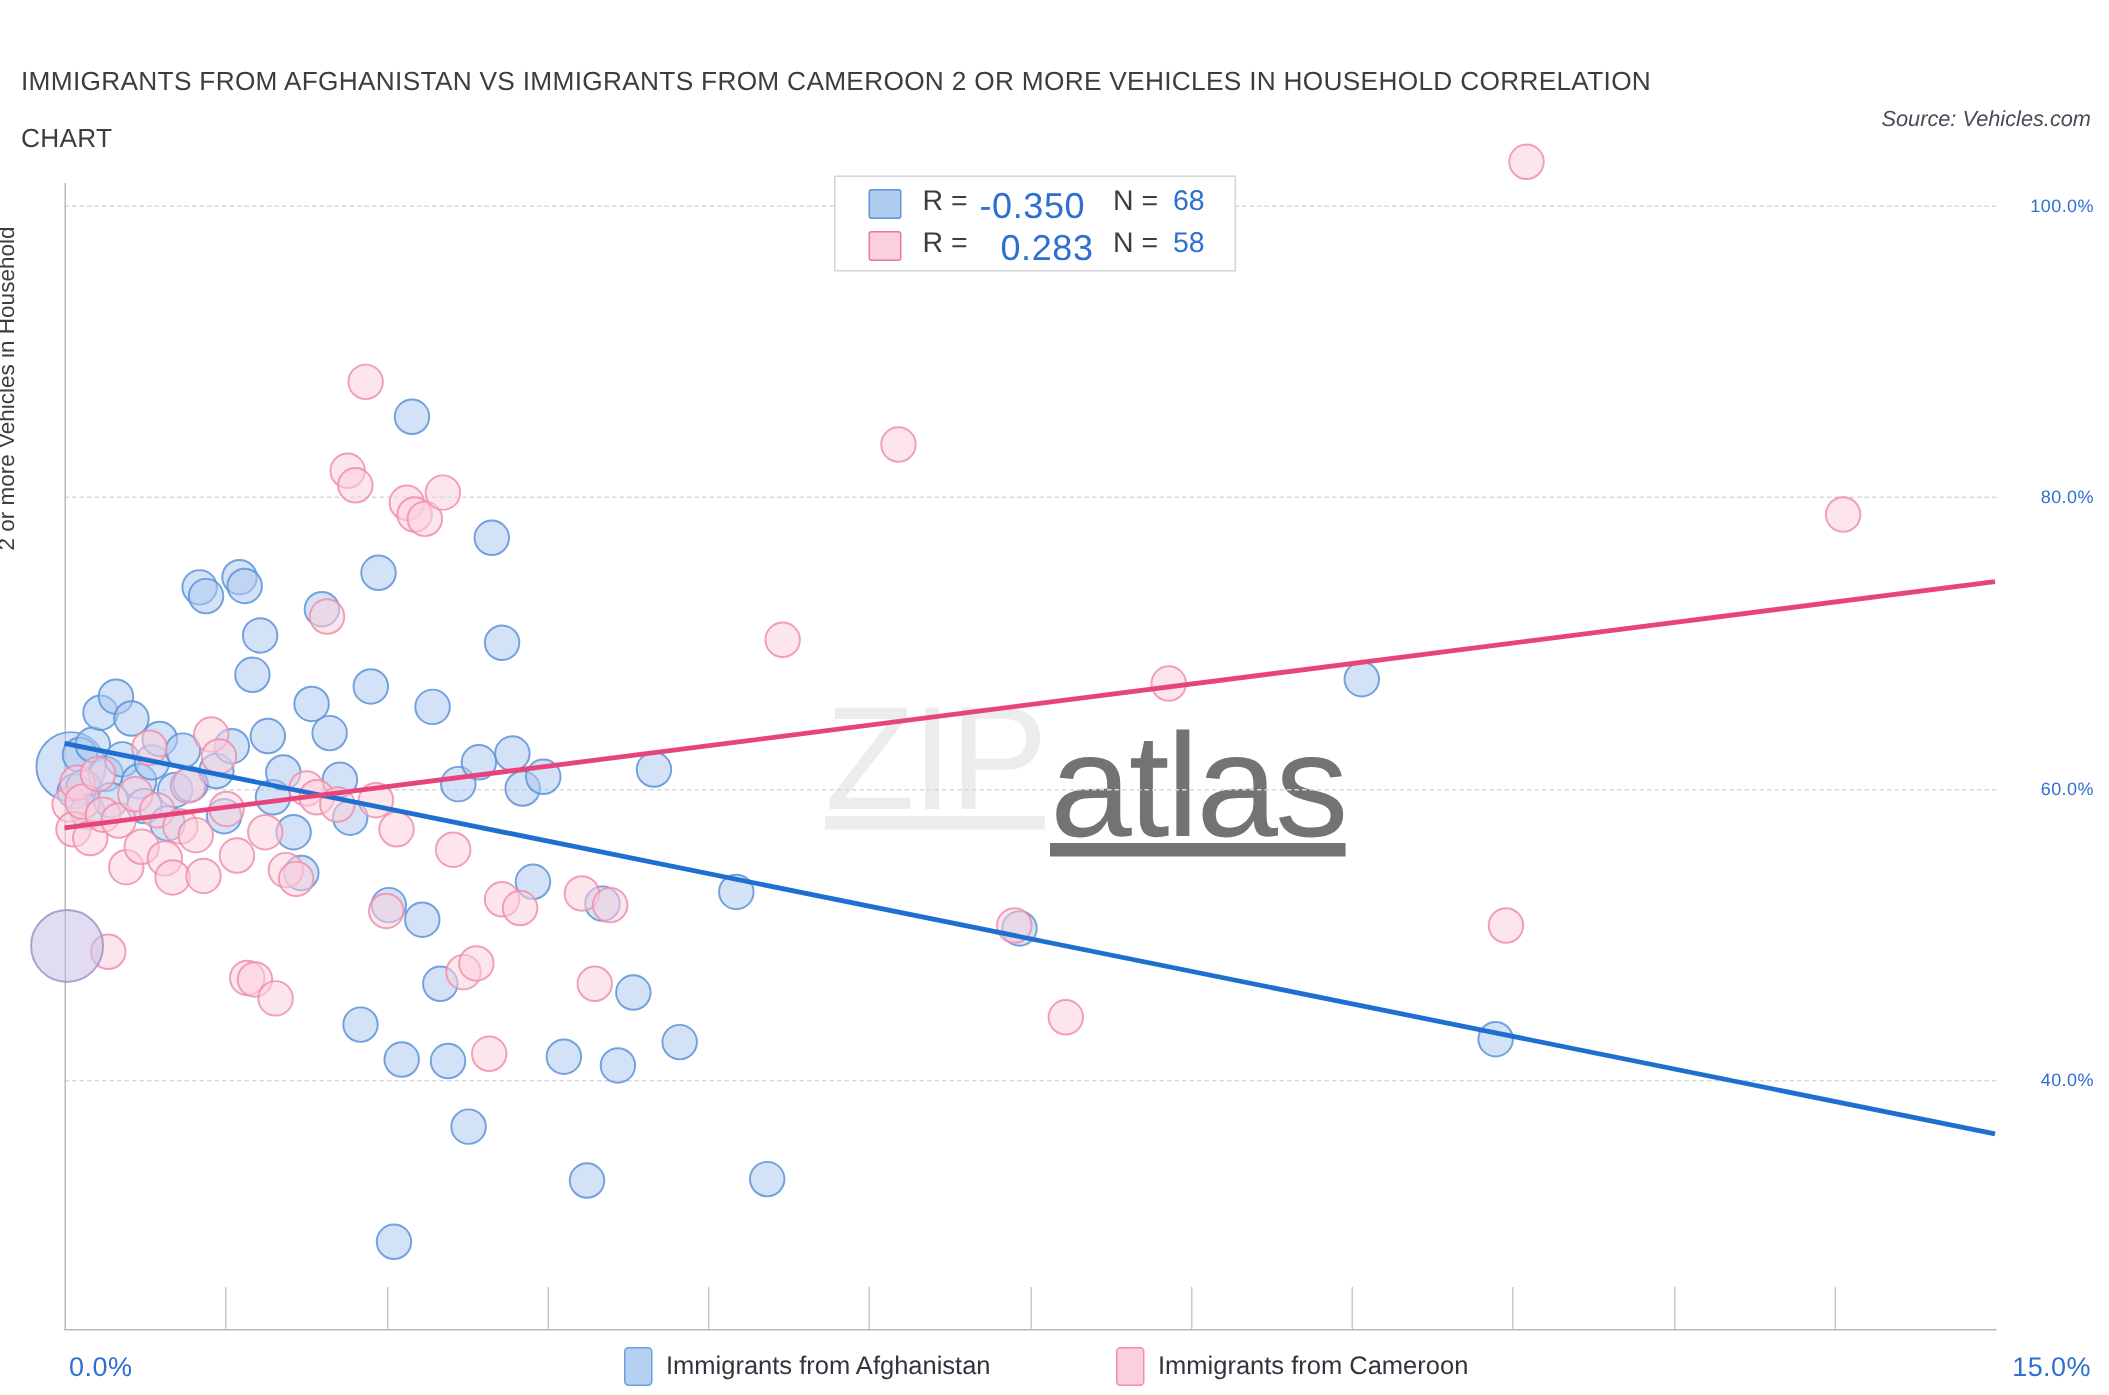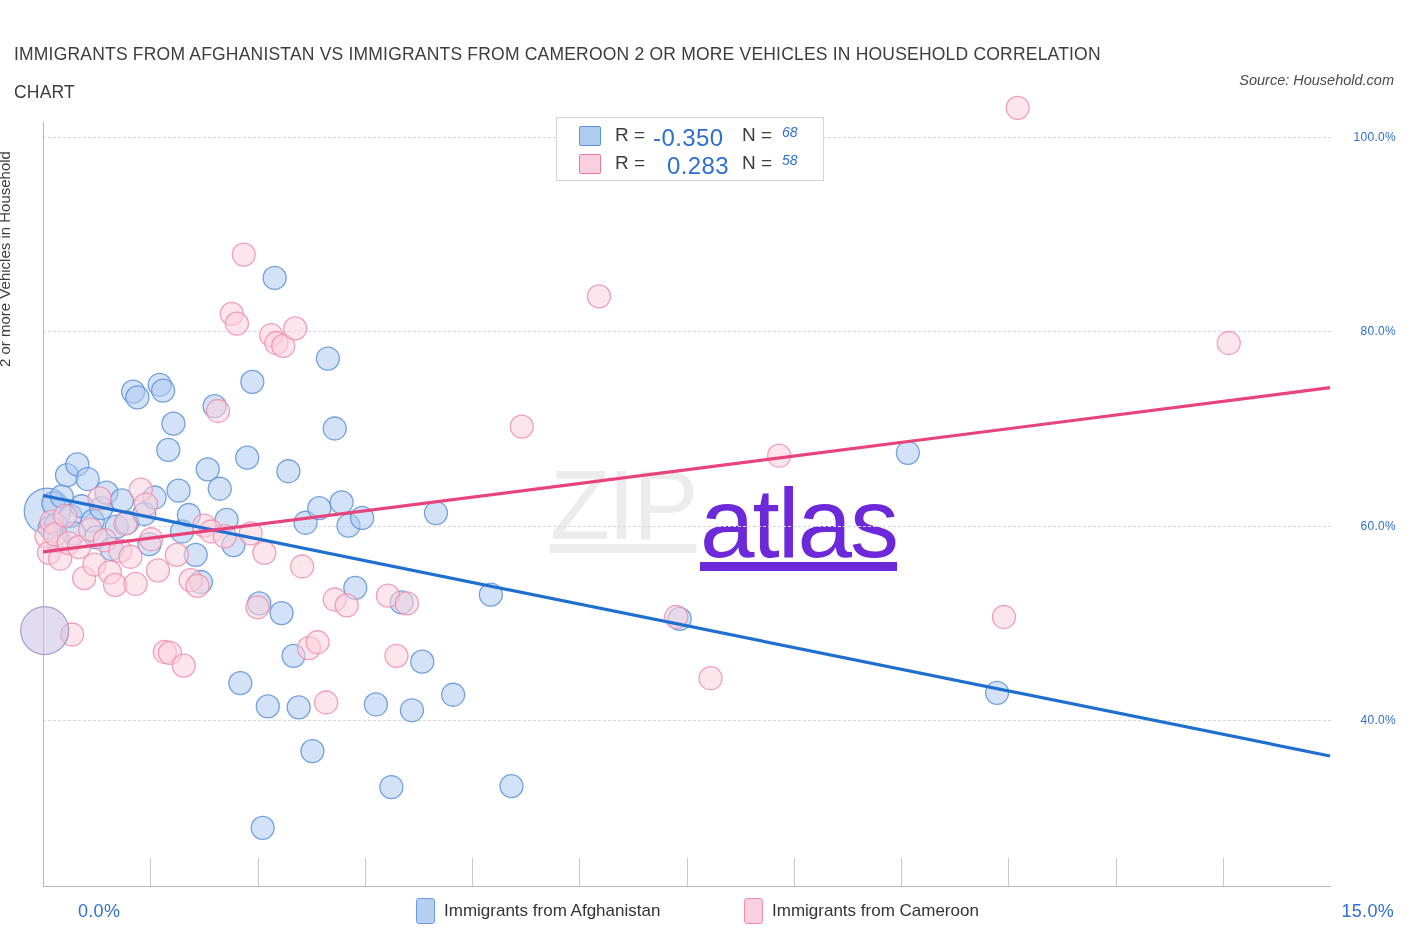--- a/index.html
+++ b/index.html
@@ -27,73 +27,73 @@
 
   .gridline{position:absolute;left:43px;width:1288px;height:0;border-top:1px dashed #d8d8dc;}
 
   .ytick{
     position:absolute;right:10px;
     font-size:12px;color:#2f6fd0;letter-spacing:.3px;
     transform:translateY(-50%);
   }
   .xtickmark{position:absolute;top:846px;width:1px;height:28px;background:#c9c9cd;}
   .xlab{
-    position:absolute;top:889px;font-size:18px;color:#2f6fd0;letter-spacing:.3px;margin-left:32px;
+    position:absolute;top:889px;font-size:18px;color:#2f6fd0;letter-spacing:.3px;
   }
   .xlab.left{left:46px;}
   .xlab.right{right:12px;}
 
   .ytitle{
     position:absolute;left:-4px;top:355px;
     transform:rotate(-90deg);transform-origin:left top;
     font-size:15px;color:#3c3c43;white-space:nowrap;
   }
 
   .wm{position:absolute;pointer-events:none;user-select:none;font-size:98px;letter-spacing:-2px;text-decoration:underline;}
   .wm1{left:550px;top:437px;color:#ececec;font-weight:400;}
-  .wm2{left:700px;top:455px;color:#6d28d9;font-weight:400;}
+  .wm2{left:700px;top:455px;color:#737373;font-weight:400;}
 
   svg.layer{position:absolute;left:0;top:0;width:1406px;height:930px;overflow:visible;}
 
   .statbox{
     position:absolute;left:556px;top:105px;width:268px;height:64px;
     background:#fff;border:1px solid #d4d4da;
     box-sizing:border-box;
   }
   .statrow{position:absolute;left:0;height:29px;width:100%;}
   .statrow.r1{top:4px;}
   .statrow.r2{top:32px;}
   .swatch{position:absolute;left:22px;top:4px;width:22px;height:20px;border-radius:2px;box-sizing:border-box;}
   .sw-blue{background:#aecbf0;border:1px solid #5d93d8;}
   .sw-pink{background:#fbcfdd;border:1px solid #e8799f;}
   .st-r{position:absolute;left:58px;top:2px;font-size:19px;color:#3c3c43;}
   .st-rv{position:absolute;top:2px;font-size:24px;color:#2f6fd0;letter-spacing:.4px;}
   .st-n{position:absolute;left:185px;top:2px;font-size:19px;color:#3c3c43;}
-  .st-nv{position:absolute;left:225px;top:2px;font-size:14px;color:#2f6fd0;font-style:italic;}
+  .st-nv{position:absolute;left:225px;top:2px;font-size:19px;color:#2f6fd0;}
 
   .legend{position:absolute;left:0;top:884px;width:1256px;height:36px;}
   .lg-item{position:absolute;top:0;height:30px;display:flex;align-items:center;}
   .lg-sq{width:19px;height:26px;border-radius:3px;box-sizing:border-box;margin-right:9px;}
   .lg-blue{background:#b6d0f2;border:1px solid #6e9de0;}
   .lg-pink{background:#fbcfdd;border:1px solid #ef8fae;}
   .lg-txt{font-size:17px;color:#33333c;white-space:nowrap;}
   #lg-afg{left:416px;}
   #lg-cam{left:744px;}
 </style>
 </head>
 <body>
 
 <div id="root">
 
   <div class="title">
     <span>IMMIGRANTS FROM AFGHANISTAN VS IMMIGRANTS FROM CAMEROON 2 OR MORE VEHICLES IN HOUSEHOLD CORRELATION</span>
     <span class="l2">CHART</span>
   </div>
 
-  <div class="source">Source: Household.com</div>
+  <div class="source">Source: Vehicles.com</div>
 
   <div class="ytitle">2 or more Vehicles in Household</div>
 
   <div class="wm wm1">ZIP</div>
   <div class="wm wm2">atlas</div>
 
   <div id="gridlines">
       <div class="gridline" style="top: 125px;"></div>
       <div class="gridline" style="top: 319.333px;"></div>
       <div class="gridline" style="top: 513.667px;"></div>

